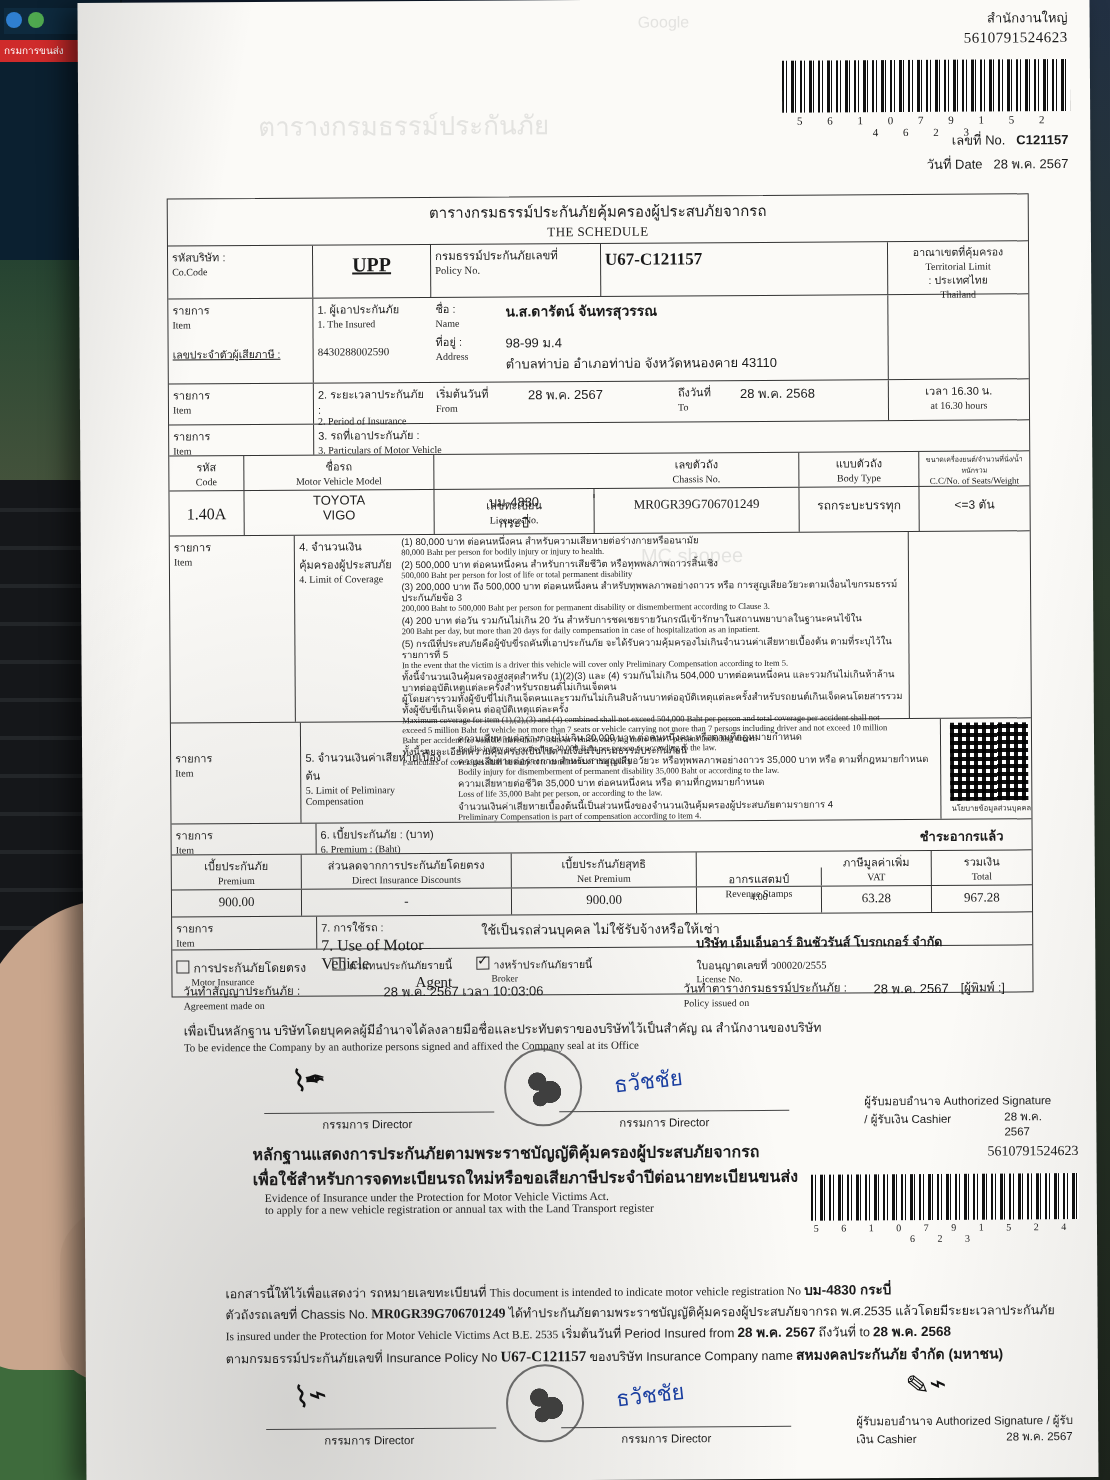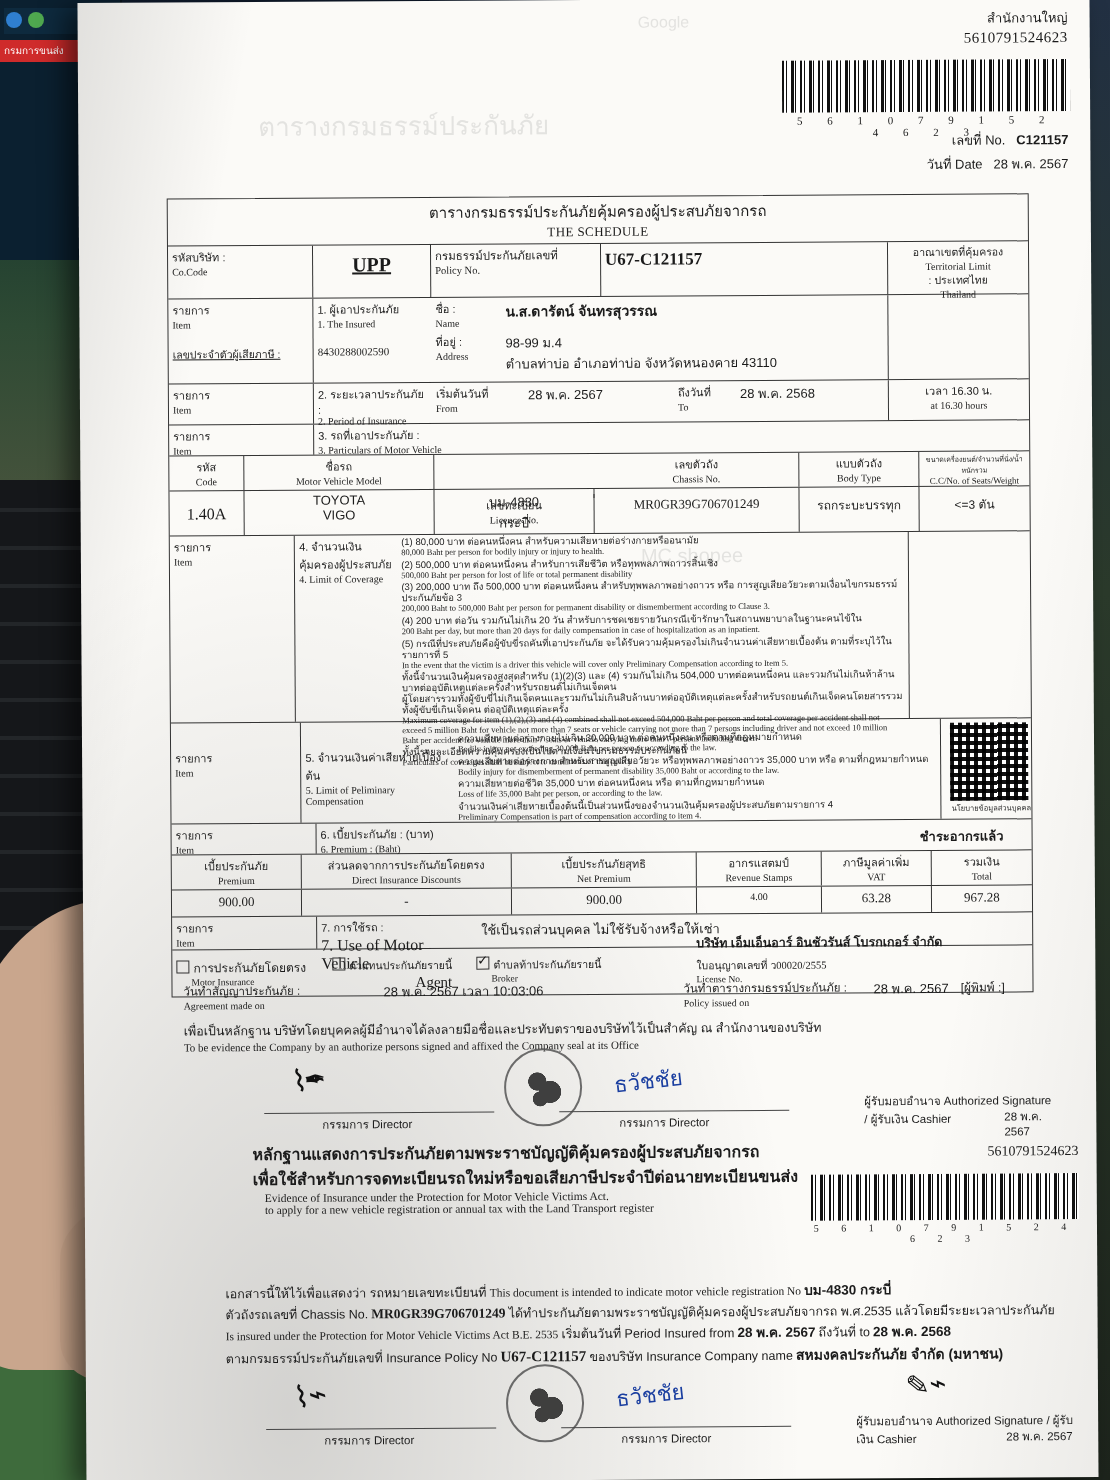--- a/index.html
+++ b/index.html
@@ -340,21 +340,21 @@
         <div class="en" style="font-size:10px;">Premium</div>
       </div>
       <div class="cell c" style="width:210px;">
         <div class="th" style="font-size:11px;">ส่วนลดจากการประกันภัยโดยตรง</div>
         <div class="en" style="font-size:10px;">Direct Insurance Discounts</div>
       </div>
       <div class="cell c" style="width:185px;">
         <div class="th" style="font-size:11px;">เบี้ยประกันภัยสุทธิ</div>
         <div class="en" style="font-size:10px;">Net Premium</div>
       </div>
-      <div class="cell c" style="width:125px;">
+      <div class="cell c" style="width:125px;margin-top:16px;">
         <div class="th" style="font-size:11px;">อากรแสตมป์</div>
         <div class="en" style="font-size:10px;">Revenue Stamps</div>
       </div>
       <div class="cell c" style="width:110px;">
         <div class="th" style="font-size:11px;">ภาษีมูลค่าเพิ่ม</div>
         <div class="en" style="font-size:10px;">VAT</div>
       </div>
       <div class="cell c" style="width:100px;">
         <div class="th" style="font-size:11px;">รวมเงิน</div>
         <div class="en" style="font-size:10px;">Total</div>
@@ -389,21 +389,21 @@
             <div class="th" style="font-size:12px;"><span class="chk"></span><span>การประกันภัยโดยตรง</span></div>
             <div class="en" style="font-size:9.5px;padding-left:15px;">Motor Insurance</div>
           </div>
           <div>
             <div class="th" style="font-size:10.5px;"><span class="chk"></span><span>ตัวแทนประกันภัยรายนี้</span></div>
             <div class="en" style="font-size:15px;padding-left:15px;text-align:right;">Agent</div>
           </div>
         </div>
       </div>
       <div class="cell" style="width:220px;border-right:none;padding-top:8px;">
-        <div class="th" style="font-size:10.5px;"><span class="chk on"></span><span>ตำบลท้าประกันภัยรายนี้</span></div>
+        <div class="th" style="font-size:10.5px;"><span class="chk on"></span><span>างหร้าประกันภัยรายนี้</span></div>
         <div class="en" style="font-size:9.5px;padding-left:15px;">Broker</div>
       </div>
       <div class="cell" style="width:340px;padding-top:4px;">
         <div class="th b" style="font-size:12.5px;margin-top:-18px;">บริษัท เอ็มเอ็นอาร์ อินชัวรันส์ โบรกเกอร์ จำกัด</div>
         <div class="th" style="font-size:10.5px;margin-top:4px;"><span>ใบอนุญาตเลขที่</span> <span class="en">ว00020/2555</span></div>
         <div class="en" style="font-size:9.5px;">License No.</div>
       </div>
     </div>
   </div>
 

